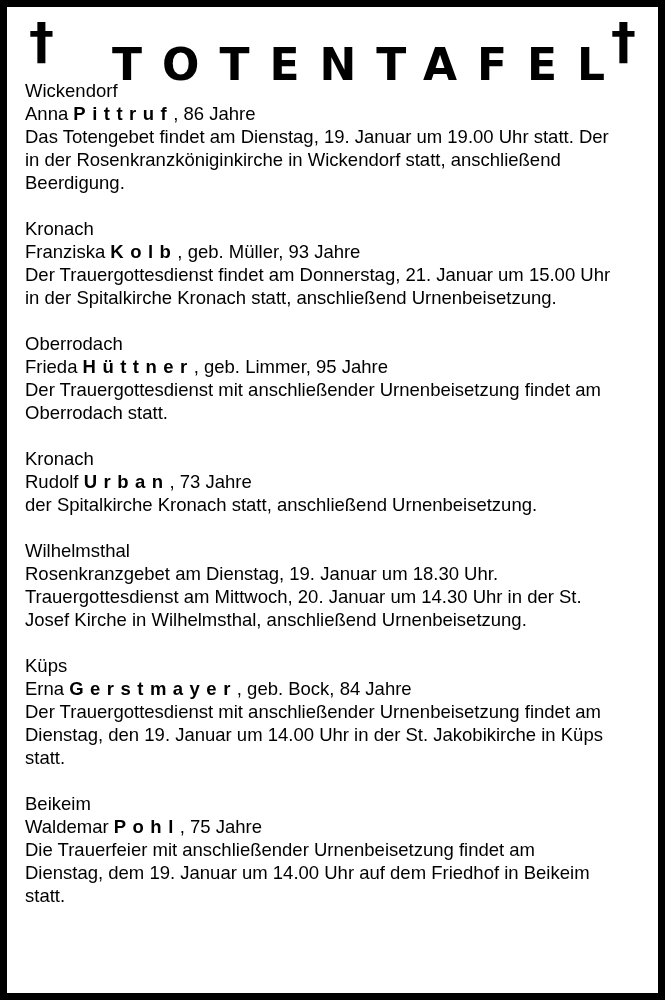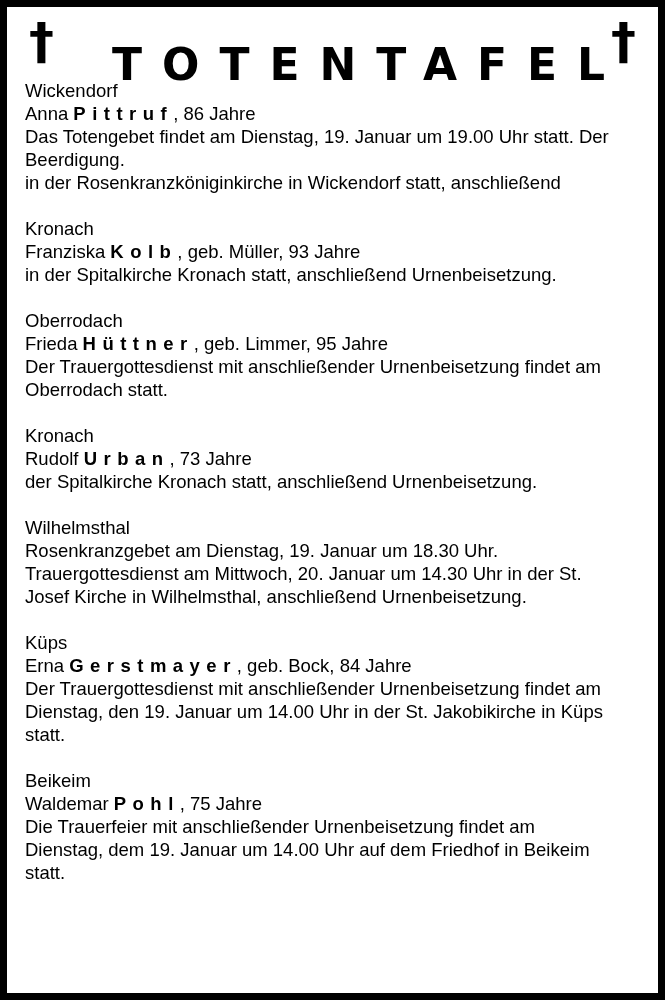--- a/index.html
+++ b/index.html
@@ -55,27 +55,28 @@
       <span class="title">TOTENTAFEL</span>
       <span class="cross right">†</span>
     </div>
 
     <div class="content">
 
       <div class="entry">
         <div class="place">Wickendorf</div>
         <div class="line"><span>Anna</span> <span class="spaced">Pittruf</span><span>, 86 Jahre</span></div>
         <div class="line">Das Totengebet findet am Dienstag, 19. Januar um 19.00 Uhr statt. Der</div>
+        <div class="line">in der Rosenkranzköniginkirche in Wickendorf statt, anschließend</div>
         <div class="line">Beerdigung.</div>
-        <div class="line">in der Rosenkranzköniginkirche in Wickendorf statt, anschließend</div>
       </div>
 
       <div class="entry">
         <div class="place">Kronach</div>
         <div class="line"><span>Franziska</span> <span class="spaced">Kolb</span><span>, geb. Müller, 93 Jahre</span></div>
+        <div class="line">Der Trauergottesdienst findet am Donnerstag, 21. Januar um 15.00 Uhr</div>
         <div class="line">in der Spitalkirche Kronach statt, anschließend Urnenbeisetzung.</div>
       </div>
 
       <div class="entry">
         <div class="place">Oberrodach</div>
         <div class="line"><span>Frieda</span> <span class="spaced">Hüttner</span><span>, geb. Limmer, 95 Jahre</span></div>
         <div class="line">Der Trauergottesdienst mit anschließender Urnenbeisetzung findet am</div>
         <div class="line">Oberrodach statt.</div>
       </div>
 

